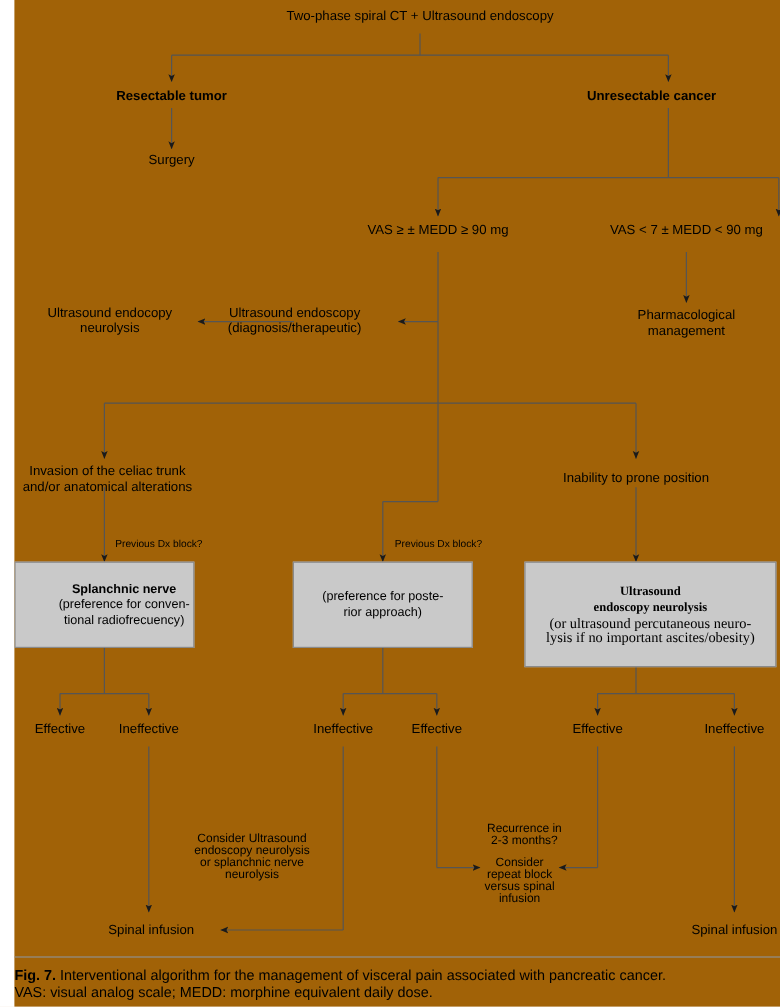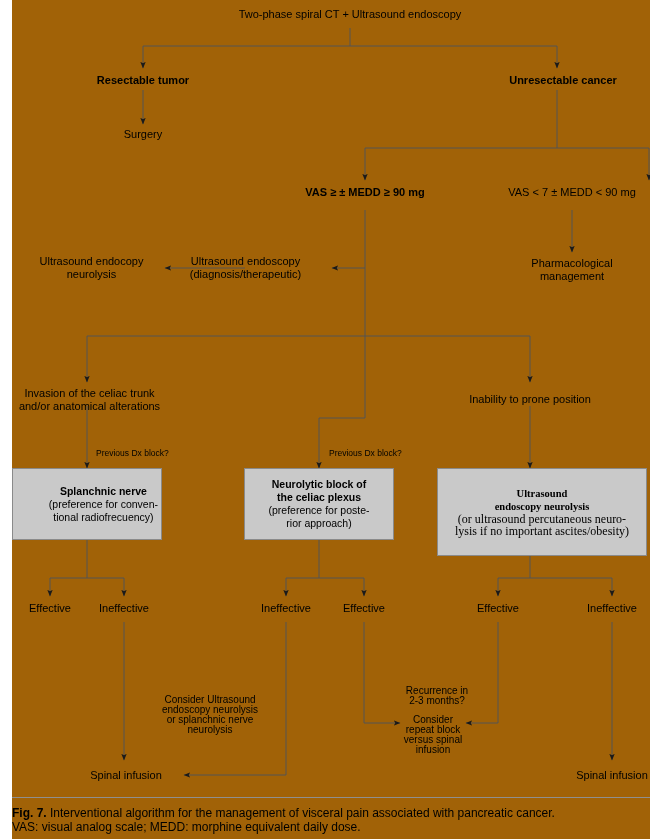--- a/index.html
+++ b/index.html
@@ -158,29 +158,29 @@
     </svg>
 
     <div class="node" style="left:188px; top:8px; width:300px;">
       <span>Two-phase spiral CT + Ultrasound endoscopy</span>
     </div>
 
     <div class="node bold" style="left:51px; top:74px; width:160px;">
       <span>Resectable tumor</span>
     </div>
 
-    <div class="node bold" style="left:471px; top:74px; width:160px;">
+    <div class="node bold" style="left:451px; top:74px; width:160px;">
       <span>Unresectable cancer</span>
     </div>
 
     <div class="node" style="left:81px; top:128px; width:100px;">
       <span>Surgery</span>
     </div>
 
-    <div class="node" style="left:263px; top:186px; width:180px;font-weight:bold;">
+    <div class="node" style="left:263px; top:186px; width:180px;">
       <span>VAS ≥ ± MEDD ≥ 90 mg</span>
     </div>
 
     <div class="node" style="left:470px; top:186px; width:180px;">
       <span>VAS &lt; 7 ± MEDD &lt; 90 mg</span>
     </div>
 
     <div class="node" style="left:166px; top:255px; width:135px;">
       <span>Ultrasound endoscopy</span><br>
       <span>(diagnosis/therapeutic)</span>
@@ -216,22 +216,20 @@
     <div class="graybox" style="left:0px; top:468px; width:150px; height:72px;justify-content:flex-end;">
       <div>
         <span class="hd">Splanchnic nerve</span>
         <span class="sub" style="white-space:pre-line;">(preference for conven-
 tional radiofrecuency)</span>
       </div>
     </div>
 
     <div class="graybox" style="left:232px; top:468px; width:150px; height:72px;">
       <div>
-        <span class="hd" style="white-space:pre-line;">Neurolytic block of
-the celiac plexus</span>
         <span class="sub" style="white-space:pre-line;">(preference for poste-
 rior approach)</span>
       </div>
     </div>
 
     <div class="graybox" style="left:425px; top:468px; width:210px; height:88px;font-family:Liberation Serif, serif;">
       <div>
         <span class="hd" style="white-space:pre-line;">Ultrasound
 endoscopy neurolysis</span>
         <span class="sub" style="white-space:pre-line;font-size:12px;line-height:12px;">(or ultrasound percutaneous neuro-

